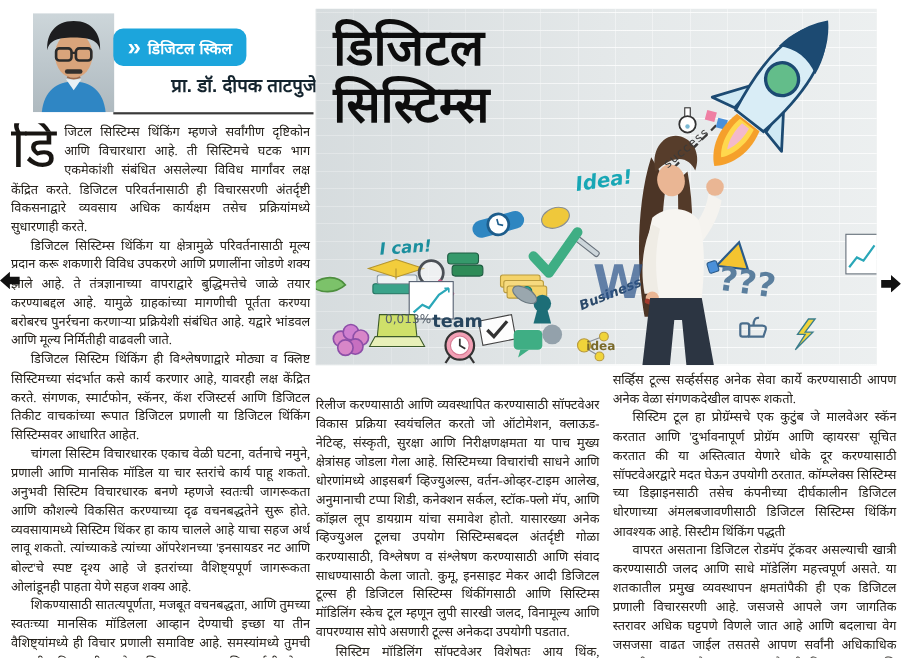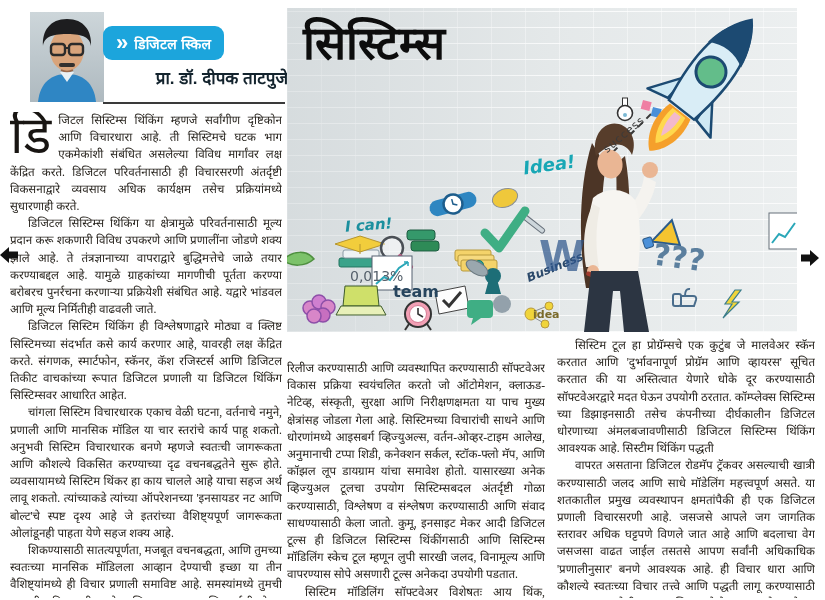--- a/index.html
+++ b/index.html
@@ -51,21 +51,21 @@
     font-family:"Liberation Sans","DejaVu Sans",sans-serif;
     font-weight:bold;font-size:46px;line-height:1.13;color:#0d0d0d;
   }
   .doodle-word{position:absolute;z-index:2;font-family:"DejaVu Sans",sans-serif;white-space:nowrap;}
   #dw-idea{left:236px;top:146px;color:#18a7b5;font-size:18px;font-style:italic;font-weight:bold;transform:rotate(-8deg);}
   #dw-ican{left:58px;top:208px;color:#1b8f9e;font-size:15px;font-style:italic;font-weight:bold;transform:rotate(-4deg);}
   #dw-team{left:106px;top:274px;color:#27455e;font-size:16px;font-weight:bold;}
   #dw-business{left:238px;top:252px;color:#2c4a6b;font-size:12px;font-style:italic;font-weight:bold;transform:rotate(-22deg);}
   #dw-ideacloud{left:246px;top:300px;color:#7a6a2a;font-size:11px;font-weight:bold;}
   #dw-success{left:312px;top:120px;color:#3a3a3a;font-size:11px;letter-spacing:1px;transform:rotate(-40deg);}
-  #dw-percent{left:52px;top:260px;color:#55606b;font-size:14px;padding-left:11px;}
+  #dw-percent{left:52px;top:276px;color:#55606b;font-size:11px;padding-left:11px;}
   #dw-questions{left:366px;top:232px;color:#5b7f9e;font-size:30px;font-weight:bold;transform:rotate(8deg);}
   #dw-w{left:252px;top:224px;color:rgba(46,86,140,.72);font-size:42px;font-weight:bold;letter-spacing:-3px;}
   
   .nav-arrow{position:absolute;width:18px;height:16px;cursor:pointer;}
   #nav-prev{left:0;top:247px;}
   #nav-next{left:801px;top:250px;}
 </style>
 </head>
 <body>
 
@@ -247,40 +247,42 @@
       <circle cx="363" cy="162" r="8" fill="#eab694"></circle>
       <path d="M306,190 C318,179 338,179 348,192 C355,214 353,242 351,263 L304,263 C299,240 300,212 306,190 Z" fill="#f7f5f1"></path>
       <path d="M306,196 C297,214 295,238 299,259 L312,259 C308,238 309,216 313,200 Z" fill="#efece5"></path>
       <circle cx="306" cy="263" r="6" fill="#eab694"></circle>
       <rect x="299" y="265" width="13" height="4.5" rx="2" transform="rotate(18 306 267)" fill="#a33b2e"></rect>
       <path d="M304,263 L297,324 L322,324 L326,283 L333,283 L337,324 L362,324 L351,263 Z" fill="#2c3542"></path>
     </g>
   </svg>
 
   <div id="headline">
+    <div>डिजिटल</div>
     <div>सिस्टिम्स</div>
   </div>
 
   <span class="doodle-word" id="dw-idea">Idea!</span>
   <span class="doodle-word" id="dw-ican">I can!</span>
   <span class="doodle-word" id="dw-team">team</span>
   <span class="doodle-word" id="dw-business">Business</span>
   <span class="doodle-word" id="dw-ideacloud">idea</span>
   <span class="doodle-word" id="dw-success">success</span>
   <span class="doodle-word" id="dw-percent">0,013%</span>
   <span class="doodle-word" id="dw-questions">???</span>
   <span class="doodle-word" id="dw-w">W</span>
 </div>
 
 <div id="col2" class="col">
   <p class="cont">रिलीज करण्यासाठी आणि व्यवस्थापित करण्यासाठी सॉफ्टवेअर विकास प्रक्रिया स्वयंचलित करतो जो ऑटोमेशन, क्लाऊड-नेटिव्ह, संस्कृती, सुरक्षा आणि निरीक्षणक्षमता या पाच मुख्य क्षेत्रांसह जोडला गेला आहे. सिस्टिमच्या विचारांची साधने आणि धोरणांमध्ये आइसबर्ग व्हिज्युअल्स, वर्तन-ओव्हर-टाइम आलेख, अनुमानाची टप्पा शिडी, कनेक्शन सर्कल, स्टॉक-फ्लो मॅप, आणि कॉझल लूप डायग्राम यांचा समावेश होतो. यासारख्या अनेक व्हिज्युअल टूलचा उपयोग सिस्टिम्सबदल अंतर्दृष्टी गोळा करण्यासाठी, विश्लेषण व संश्लेषण करण्यासाठी आणि संवाद साधण्यासाठी केला जातो. कुमू, इनसाइट मेकर आदी डिजिटल टूल्स ही डिजिटल सिस्टिम्स थिंकींगसाठी आणि सिस्टिम्स मॉडिलिंग स्केच टूल म्हणून लुपी सारखी जलद, विनामूल्य आणि वापरण्यास सोपे असणारी टूल्स अनेकदा उपयोगी पडतात.</p>
   <p>सिस्टिम मॉडिलिंग सॉफ्टवेअर विशेषतः आय थिंक, ब्हेनन्सिंग आदी टूल्स व वापराची कौशल्ये आत्मसात करणे तितकेच महत्त्वाचे आहे. सेवा साधने विविध कार्ये प्रदान करतात जी आपण टूल्स किंवा सिस्टीम सर्व्हिस टूल्सद्वारे करू शकतो, यामध्ये सिस्टम समस्यांचे निदान करणे, डिस्क युनिट्स आणि सिस्टम सुरक्षा व्यवस्थापित करणे समाविष्ट आहे.</p>
 </div>
 
 <div id="col3" class="col">
+  <p class="cont">सर्व्हिस टूल्स सर्व्हर्ससह अनेक सेवा कार्ये करण्यासाठी आपण अनेक वेळा संगणकदेखील वापरू शकतो.</p>
   <p>सिस्टिम टूल हा प्रोग्रॅम्सचे एक कुटुंब जे मालवेअर स्कॅन करतात आणि 'दुर्भावनापूर्ण प्रोग्रॅम आणि व्हायरस' सूचित करतात की या अस्तित्वात येणारे धोके दूर करण्यासाठी सॉफ्टवेअरद्वारे मदत घेऊन उपयोगी ठरतात. कॉम्प्लेक्स सिस्टिम्स च्या डिझाइनसाठी तसेच कंपनीच्या दीर्घकालीन डिजिटल धोरणाच्या अंमलबजावणीसाठी डिजिटल सिस्टिम्स थिंकिंग आवश्यक आहे. सिस्टीम थिंकिंग पद्धती</p>
   <p>वापरत असताना डिजिटल रोडमॅप ट्रॅकवर असल्याची खात्री करण्यासाठी जलद आणि साधे मॉडेलिंग महत्त्वपूर्ण असते. या शतकातील प्रमुख व्यवस्थापन क्षमतांपैकी ही एक डिजिटल प्रणाली विचारसरणी आहे. जसजसे आपले जग जागतिक स्तरावर अधिक घट्टपणे विणले जात आहे आणि बदलाचा वेग जसजसा वाढत जाईल तसतसे आपण सर्वांनी अधिकाधिक 'प्रणालीनुसार' बनणे आवश्यक आहे. ही विचार धारा आणि कौशल्ये स्वतःच्या विचार तत्त्वे आणि पद्धती लागू करण्यासाठी आवश्यक असलेली भाषा आणि साधने देत असल्याने या क्षेत्रात अनेक संधी उपलब्ध आहेत.</p>
 </div>
 
 <div class="nav-arrow" id="nav-prev">
   <svg width="18" height="16" viewBox="0 0 18 16">
     <path d="M18,4.5 L9,4.5 L9,0 L0,8 L9,16 L9,11.5 L18,11.5 Z" fill="#111111"></path>
   </svg>
 </div>
 <div class="nav-arrow" id="nav-next">

